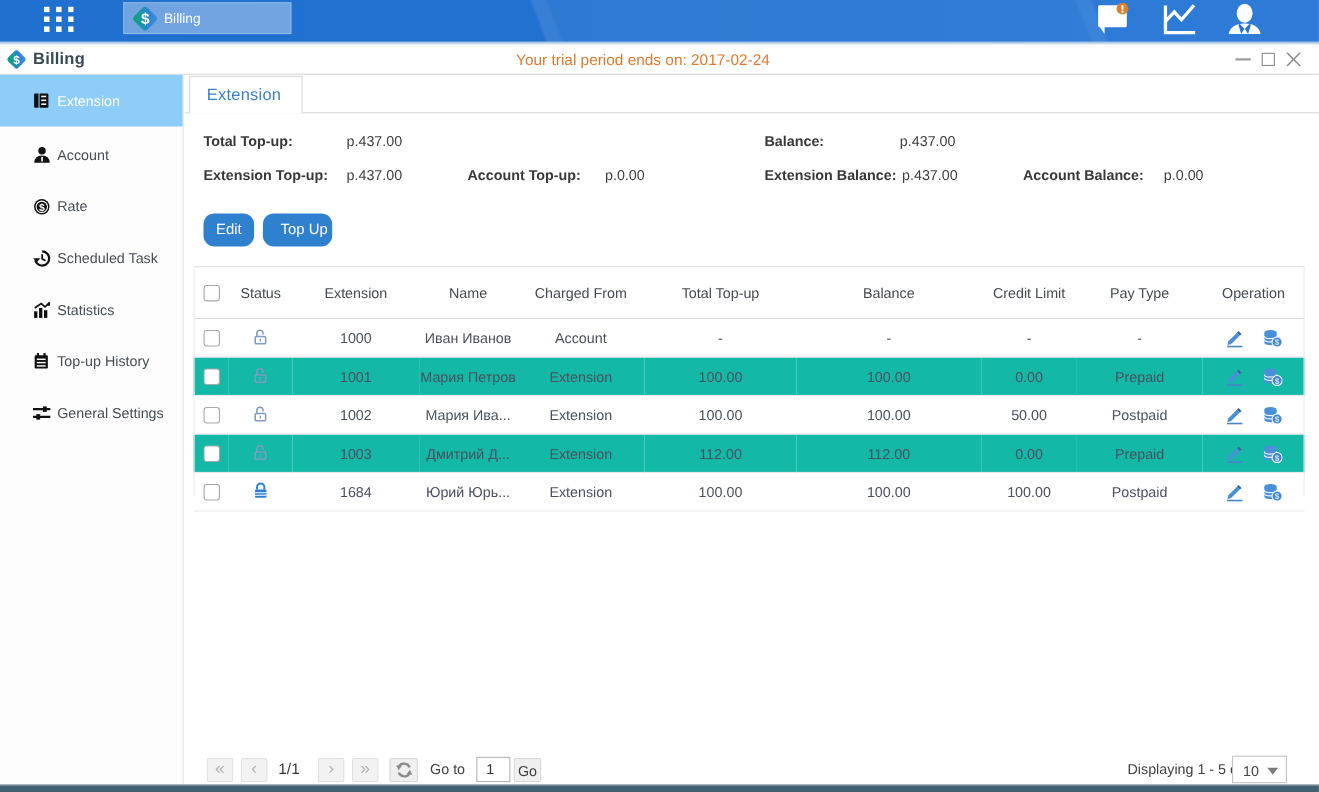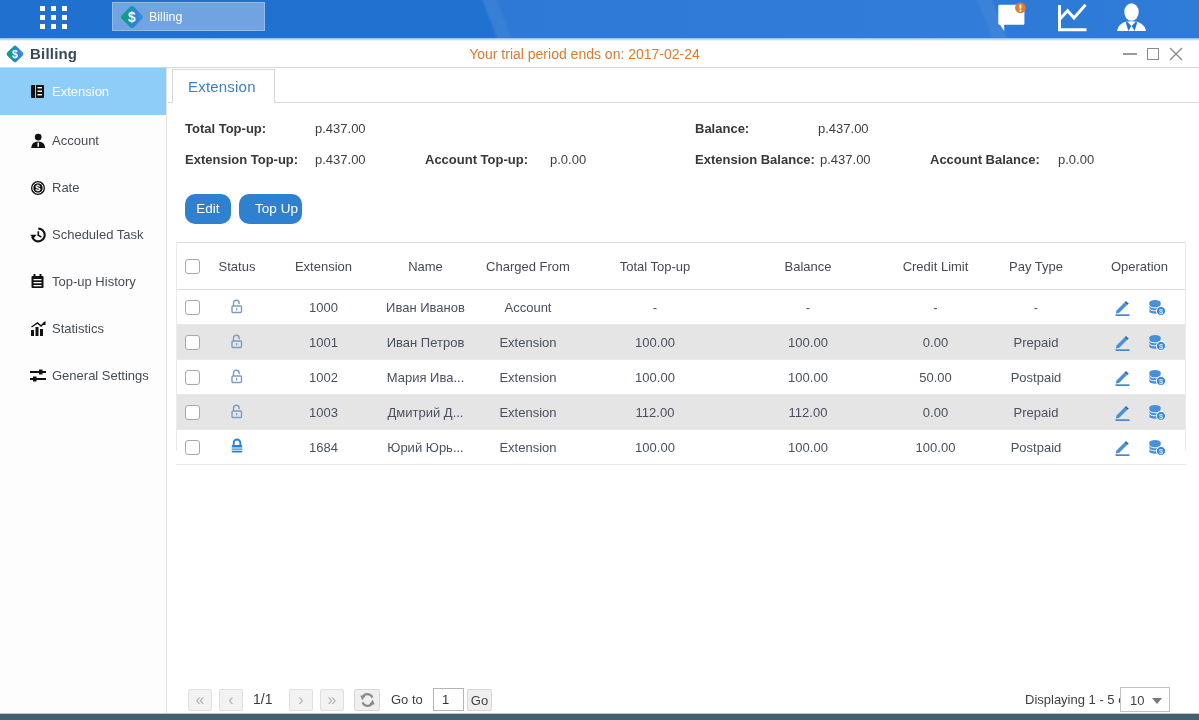--- a/index.html
+++ b/index.html
@@ -32,21 +32,21 @@
 #tabline { position:absolute; left:168px; top:102px; width:1031px; height:1px; background:#d9d9d9; }
 #tabbox { position:absolute; left:172px; top:69px; width:103px; height:34px; background:#fff; border:1px solid #d9d9d9; border-bottom:none; }
 #tabbox span { position:absolute; left:15px; top:8px; font-size:15px; letter-spacing:0.2px; color:#3b7fc4; }
 .srow { position:absolute; font-size:13px; color:#3f3f3f; }
 .srow b { color:#383838; }
 .btn { position:absolute; top:194px; height:30px; background:#3080d0; color:#fff; font-size:13.5px; border:none; border-radius:10px; text-align:center; line-height:29px; }
 
 #tbl { position:absolute; left:176px; top:242px; width:1010px; border-collapse:collapse; table-layout:fixed; font-size:13px; color:#4a5060; }
 #tbl th { font-weight:normal; height:47px; border-top:1px solid #dcdcdc; border-bottom:1px solid #dcdcdc; text-align:center; color:#454a54; }
 #tbl td { height:35px; text-align:center; border-bottom:1px solid #e9e9e9; }
-#tbl tr.alt td { background:#e5e5e5; }
+#tbl tr.alt td { background:#14b8a6; }
 #tbl .cb { width:15px; height:15px; border:1px solid #a8a8a8; border-radius:3px; background:#fff; display:inline-block; vertical-align:middle; }
 #tbl td.ops svg { vertical-align:middle; }
 #tblborders { position:absolute; left:176px; top:242px; width:1010px; height:209px; border-left:1px solid #ebebeb; border-right:1px solid #ebebeb; pointer-events:none; }
 
 #pager { position:absolute; left:0; top:688px; width:1199px; height:24px; font-size:13px; color:#555; }
 .pbtn { position:absolute; top:1px; width:24px; height:22px; background:#f2f2f2; border:1px solid #e0e0e0; border-radius:2px; color:#b2b2b2; text-align:center; line-height:19px; font-size:16px; }
 .pinput { position:absolute; top:0px; width:31px; height:23px; border:1px solid #b5b5b5; background:#fff; text-align:left; padding-left:8px; line-height:22px; color:#333; }
 #dd { position:absolute; left:1120px; top:-1px; width:50px; height:25px; border:1px solid #c3c3c3; background:#fff; }
 #dd .v { position:absolute; left:9px; top:5px; color:#444; }
 #dd .car { position:absolute; right:7px; top:10px; width:0; height:0; border-left:5px solid transparent; border-right:5px solid transparent; border-top:6px solid #7a7a7a; }
@@ -145,45 +145,45 @@
       </div>
     <div class="mitem">
         <svg width="16" height="16" viewBox="0 0 16 16">
           <path d="M8.3 1.6 a6.4 6.4 0 1 1 -6.2 7.9" stroke="#111" stroke-width="2.1" fill="none"></path>
           <path d="M0.2 7.8 l3.3 3.6 l3.2 -3.6 z" fill="#111"></path>
           <path d="M8.3 4.2 v4 l3.1 1.9" stroke="#111" stroke-width="1.6" fill="none"></path>
         </svg>
         <span class="lbl">Scheduled Task</span>
       </div>
     <div class="mitem">
+        <svg width="16" height="15" viewBox="0 0 16 15">
+          <g fill="#111">
+            <rect x="1" y="9" width="3" height="6"></rect>
+            <rect x="5.5" y="6" width="3" height="9"></rect>
+            <rect x="10" y="8" width="3" height="7"></rect>
+          </g>
+          <path d="M1.5 6 l6 -4 l3.5 3 l4 -4" stroke="#111" stroke-width="1.5" fill="none"></path>
+          <path d="M15.5 0 v4 h-4 z" fill="#111"></path>
+        </svg>
+        <span class="lbl">Statistics</span>
+      </div>
+    <div class="mitem">
         <svg width="15" height="15" viewBox="0 0 15 15">
           <rect x="1.5" y="2" width="12" height="12" rx="1" fill="#111"></rect>
           <g fill="#fff">
             <rect x="3.5" y="5" width="8" height="1.3"></rect>
             <rect x="3.5" y="8" width="8" height="1.3"></rect>
             <rect x="3.5" y="11" width="8" height="1.3"></rect>
           </g>
           <g fill="#111">
             <rect x="3.5" y="0" width="2" height="3.5"></rect>
             <rect x="9.5" y="0" width="2" height="3.5"></rect>
           </g>
         </svg>
         <span class="lbl">Top-up History</span>
-      </div>
-    <div class="mitem">
-        <svg width="16" height="15" viewBox="0 0 16 15">
-          <g fill="#111">
-            <rect x="1" y="9" width="3" height="6"></rect>
-            <rect x="5.5" y="6" width="3" height="9"></rect>
-            <rect x="10" y="8" width="3" height="7"></rect>
-          </g>
-          <path d="M1.5 6 l6 -4 l3.5 3 l4 -4" stroke="#111" stroke-width="1.5" fill="none"></path>
-          <path d="M15.5 0 v4 h-4 z" fill="#111"></path>
-        </svg>
-        <span class="lbl">Statistics</span>
       </div>
     <div class="mitem">
         <svg width="16" height="15" viewBox="0 0 16 15">
           <g stroke="#111" stroke-width="2">
             <line x1="0" y1="4" x2="16" y2="4"></line>
             <line x1="0" y1="11" x2="16" y2="11"></line>
           </g>
           <g fill="#111">
             <rect x="9" y="1.5" width="3.5" height="5"></rect>
             <rect x="3" y="8.5" width="3.5" height="5"></rect>
@@ -266,21 +266,21 @@
             </svg></td>
         </tr>
     <tr class="alt">
           <td style="text-align:left;padding-left:9px;"><span class="cb"></span></td>
           <td class="lock"><svg width="16" height="16" viewBox="0 0 16 16">
               <path d="M4.5 8 V5 a2.8 2.8 0 0 1 5.6 0 V6.2" stroke="#7d9cc0" stroke-width="1.4" fill="none"></path>
               <rect x="3" y="8" width="9.5" height="6.5" rx="1" fill="none" stroke="#7d9cc0" stroke-width="1.4"></rect>
               <line x1="7.7" y1="10" x2="7.7" y2="12.5" stroke="#7d9cc0" stroke-width="1.2"></line>
             </svg></td>
           <td>1001</td>
-          <td>Иван Петров</td>
+          <td>Мария Петров</td>
           <td>Extension</td>
           <td>100.00</td>
           <td>100.00</td>
           <td>0.00</td>
           <td>Prepaid</td>
           <td class="ops"><svg width="17" height="17" viewBox="0 0 17 17" style="margin-right:17px">
               <path d="M2.5 11.5 L10.5 3.5 L13 6 L5 14 L1.8 14.6 Z" fill="#4a90d9"></path>
               <path d="M10.5 3.5 L12 2 L14.8 4.8 L13 6 Z" fill="#33679c"></path>
               <rect x="1.5" y="15.3" width="14" height="1.8" fill="#4a86c8"></rect>
             </svg><svg width="18" height="17" viewBox="0 0 18 17">

